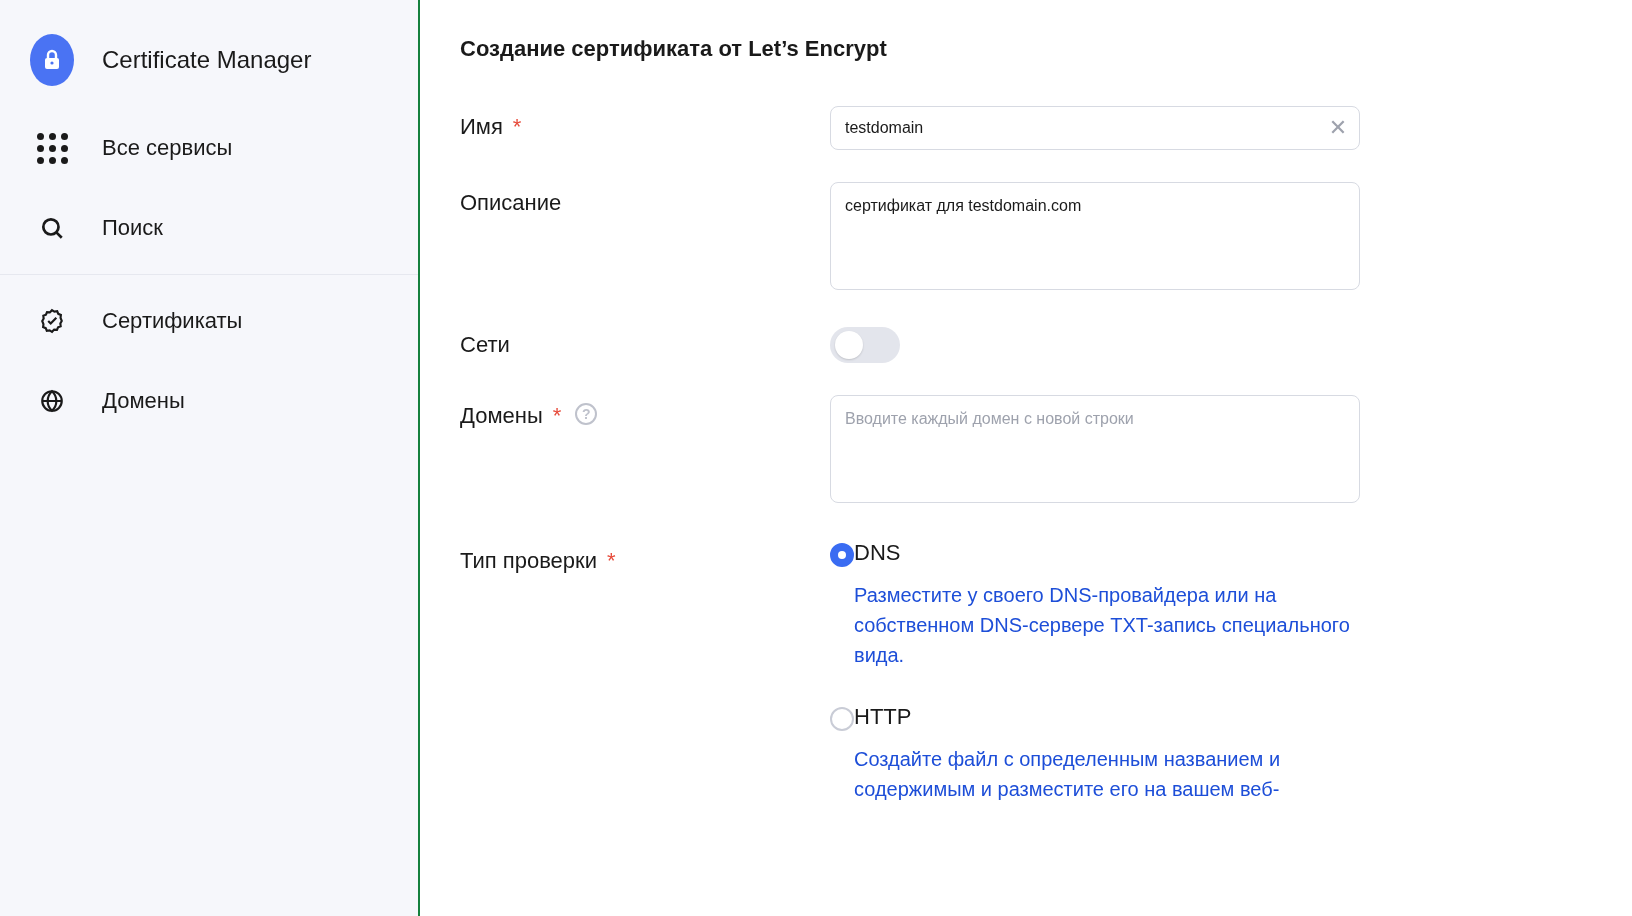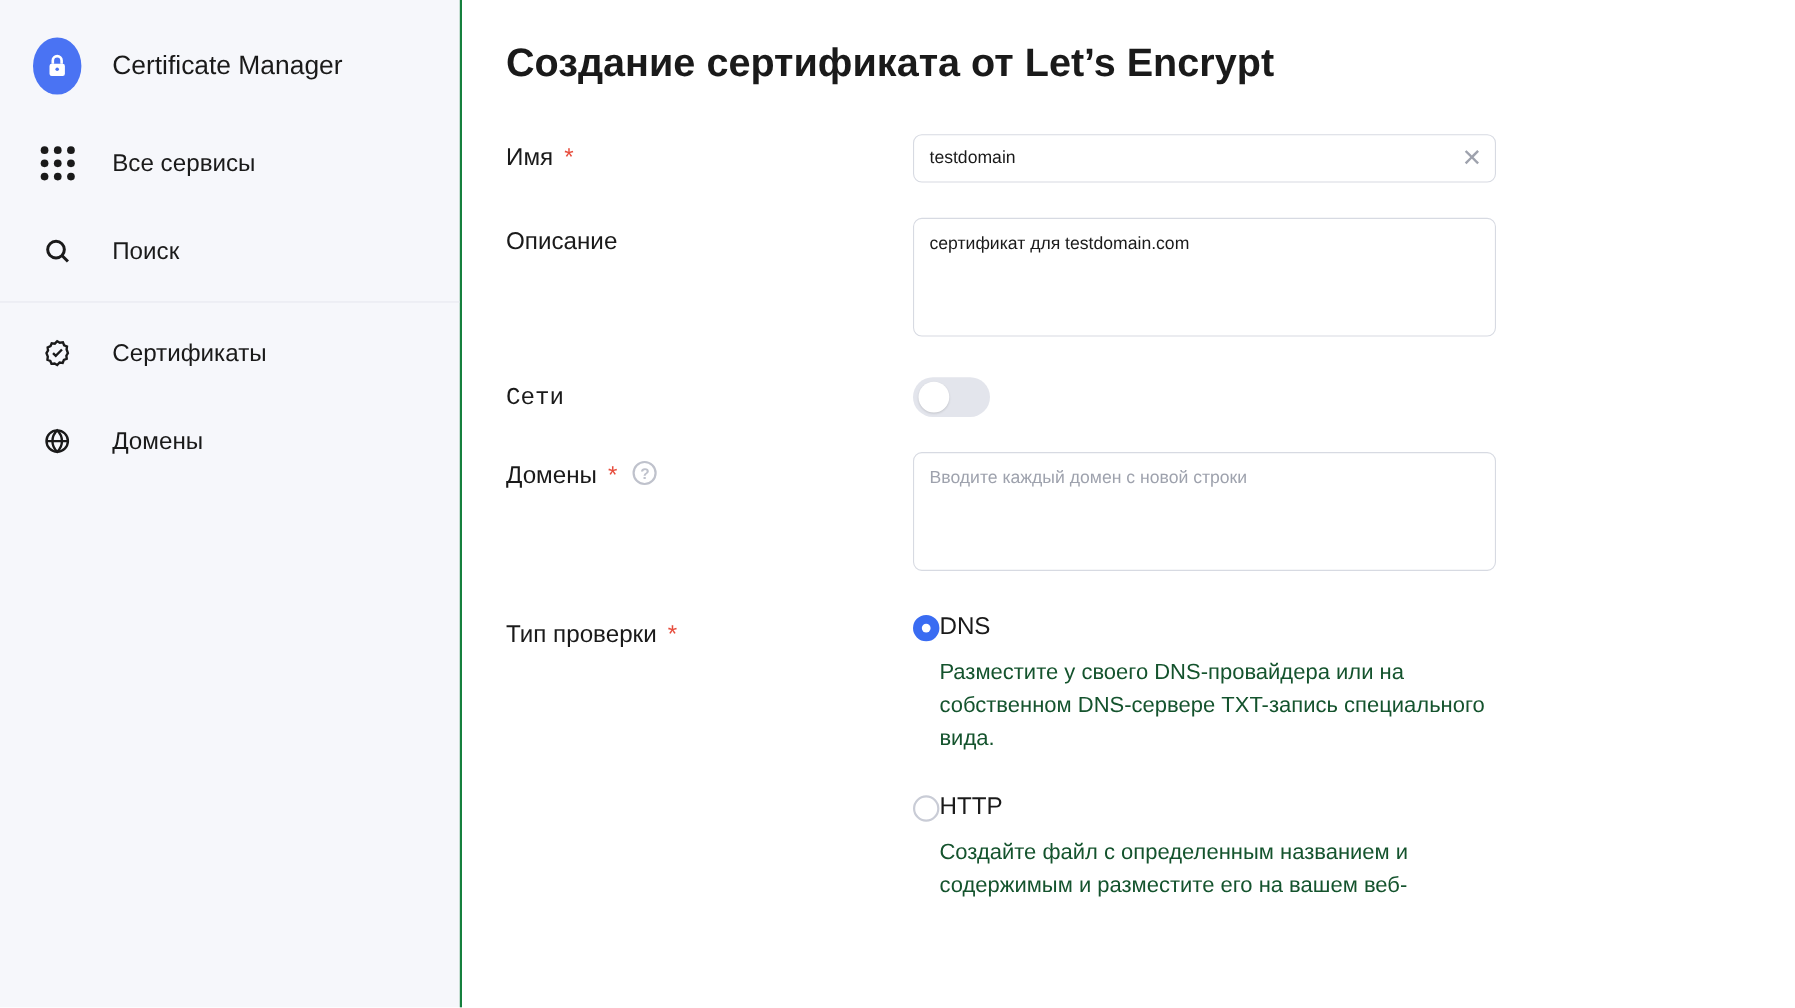--- a/index.html
+++ b/index.html
@@ -63,21 +63,21 @@
   }
   .grid-dots span { width: 7px; height: 7px; background: #1a1a1a; border-radius: 50%; }
 
   
   .main {
     flex: 1;
     padding: 36px 40px 0 40px;
     overflow: hidden;
   }
   .page-title {
-    font-size: 36px;
+    font-size: 22px;
     font-weight: 700;
     margin-bottom: 44px;
   }
   .form-row {
     display: flex;
     align-items: flex-start;
     margin-bottom: 32px;
   }
   .form-label {
     width: 370px;
@@ -160,21 +160,21 @@
     border-color: #3a6cf2;
     background: #3a6cf2;
   }
   .radio-circle.checked::after {
     content: "";
     width: 8px; height: 8px;
     background: #fff; border-radius: 50%;
   }
   .radio-body { flex: 1; }
   .radio-title { font-size: 22px; color: #1a1a1a; margin-bottom: 14px; }
-  .radio-desc { font-size: 20px; color: #14532d; line-height: 1.5; max-width: 500px; }
+  .radio-desc { font-size: 20px; color: #1d4ed8; line-height: 1.5; max-width: 500px; }
 
 </style>
 </head>
 <body>
 
 <nav class="sidebar">
 
   <div class="side-item title">
     <span class="icon">
       <span class="lock-circle">
@@ -257,21 +257,21 @@
   </div>
 
   <div class="form-row">
     <div class="form-label">Описание</div>
     <div class="form-control">
       <textarea class="textarea" style="">сертификат для testdomain.com</textarea>
     </div>
   </div>
 
   <div class="form-row" style="align-items:center;">
-    <div class="form-label" style="padding-top:0;font-family:Liberation Mono, monospace;">Сети</div>
+    <div class="form-label" style="padding-top:0;">Сети</div>
     <div class="form-control">
       <div class="toggle">
         <div class="knob"></div>
       </div>
     </div>
   </div>
 
   <div class="form-row">
     <div class="form-label">
       <span>Домены</span>

